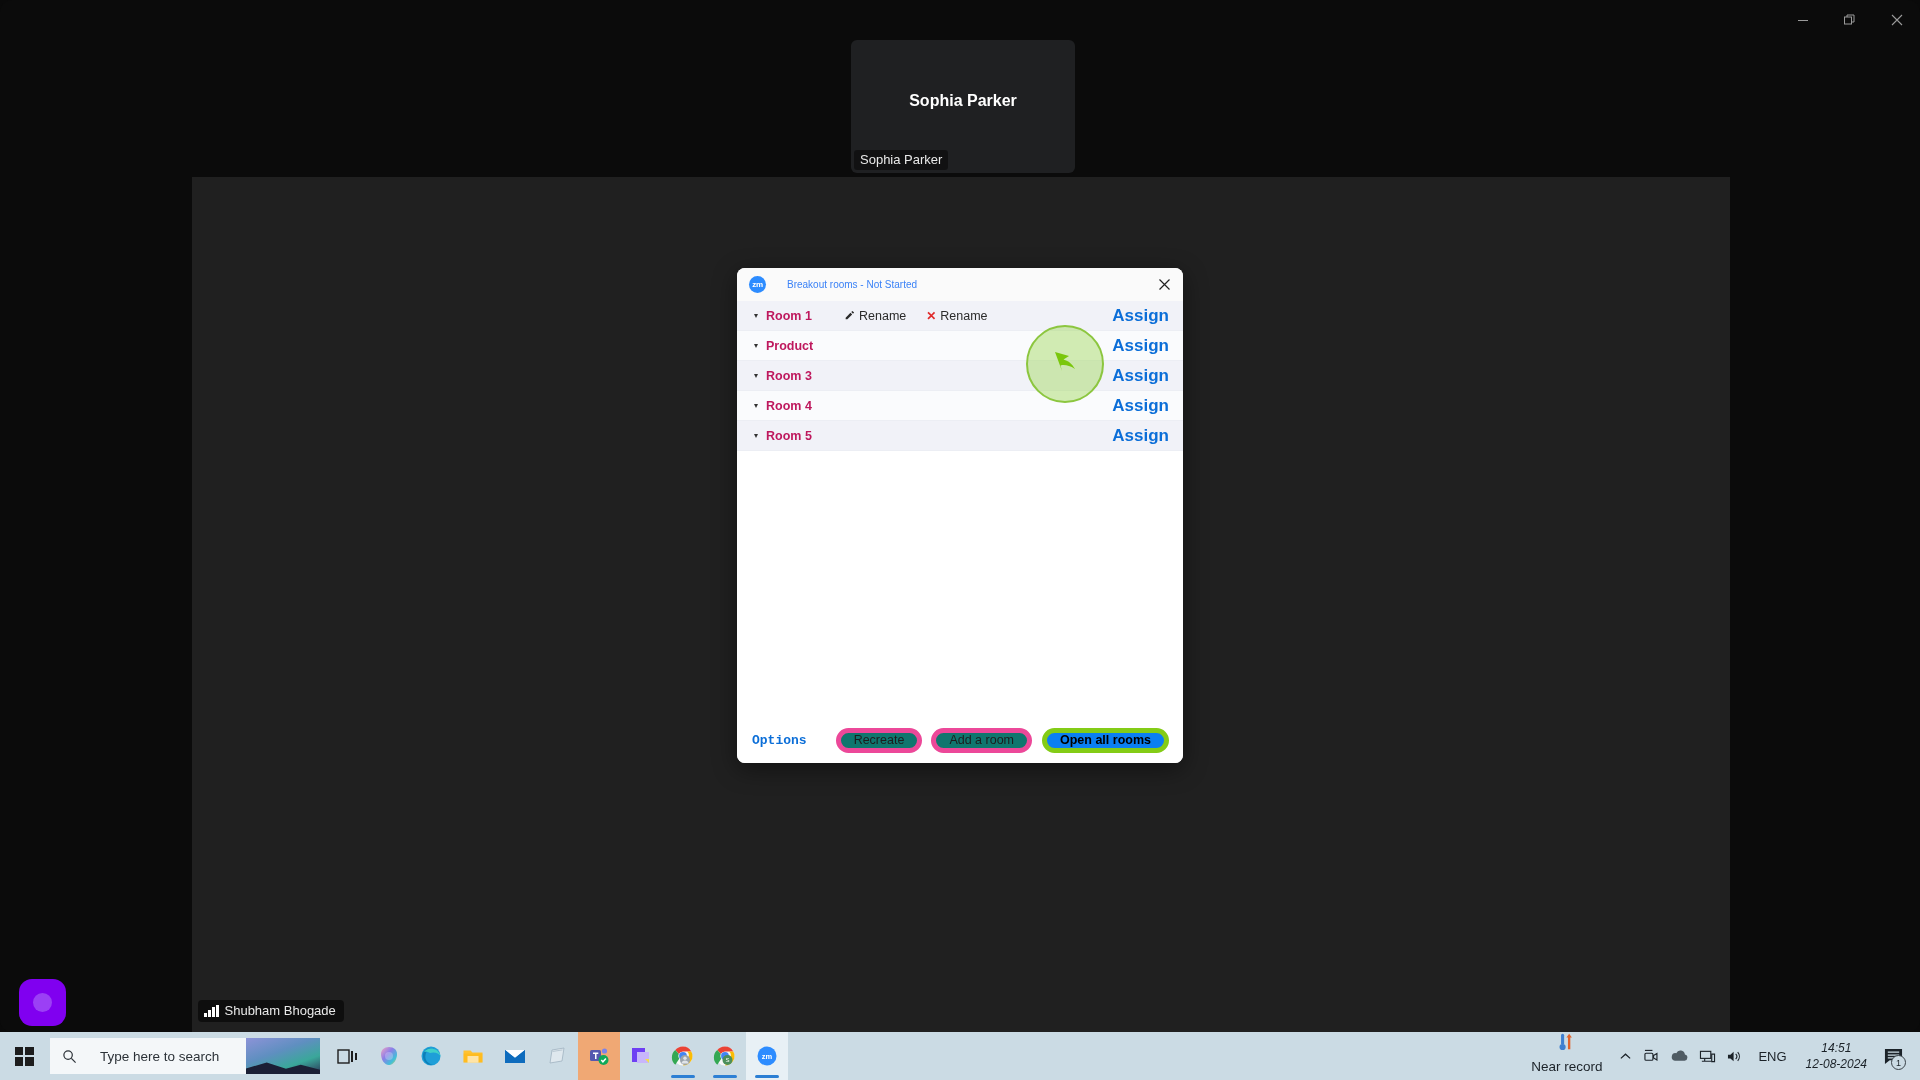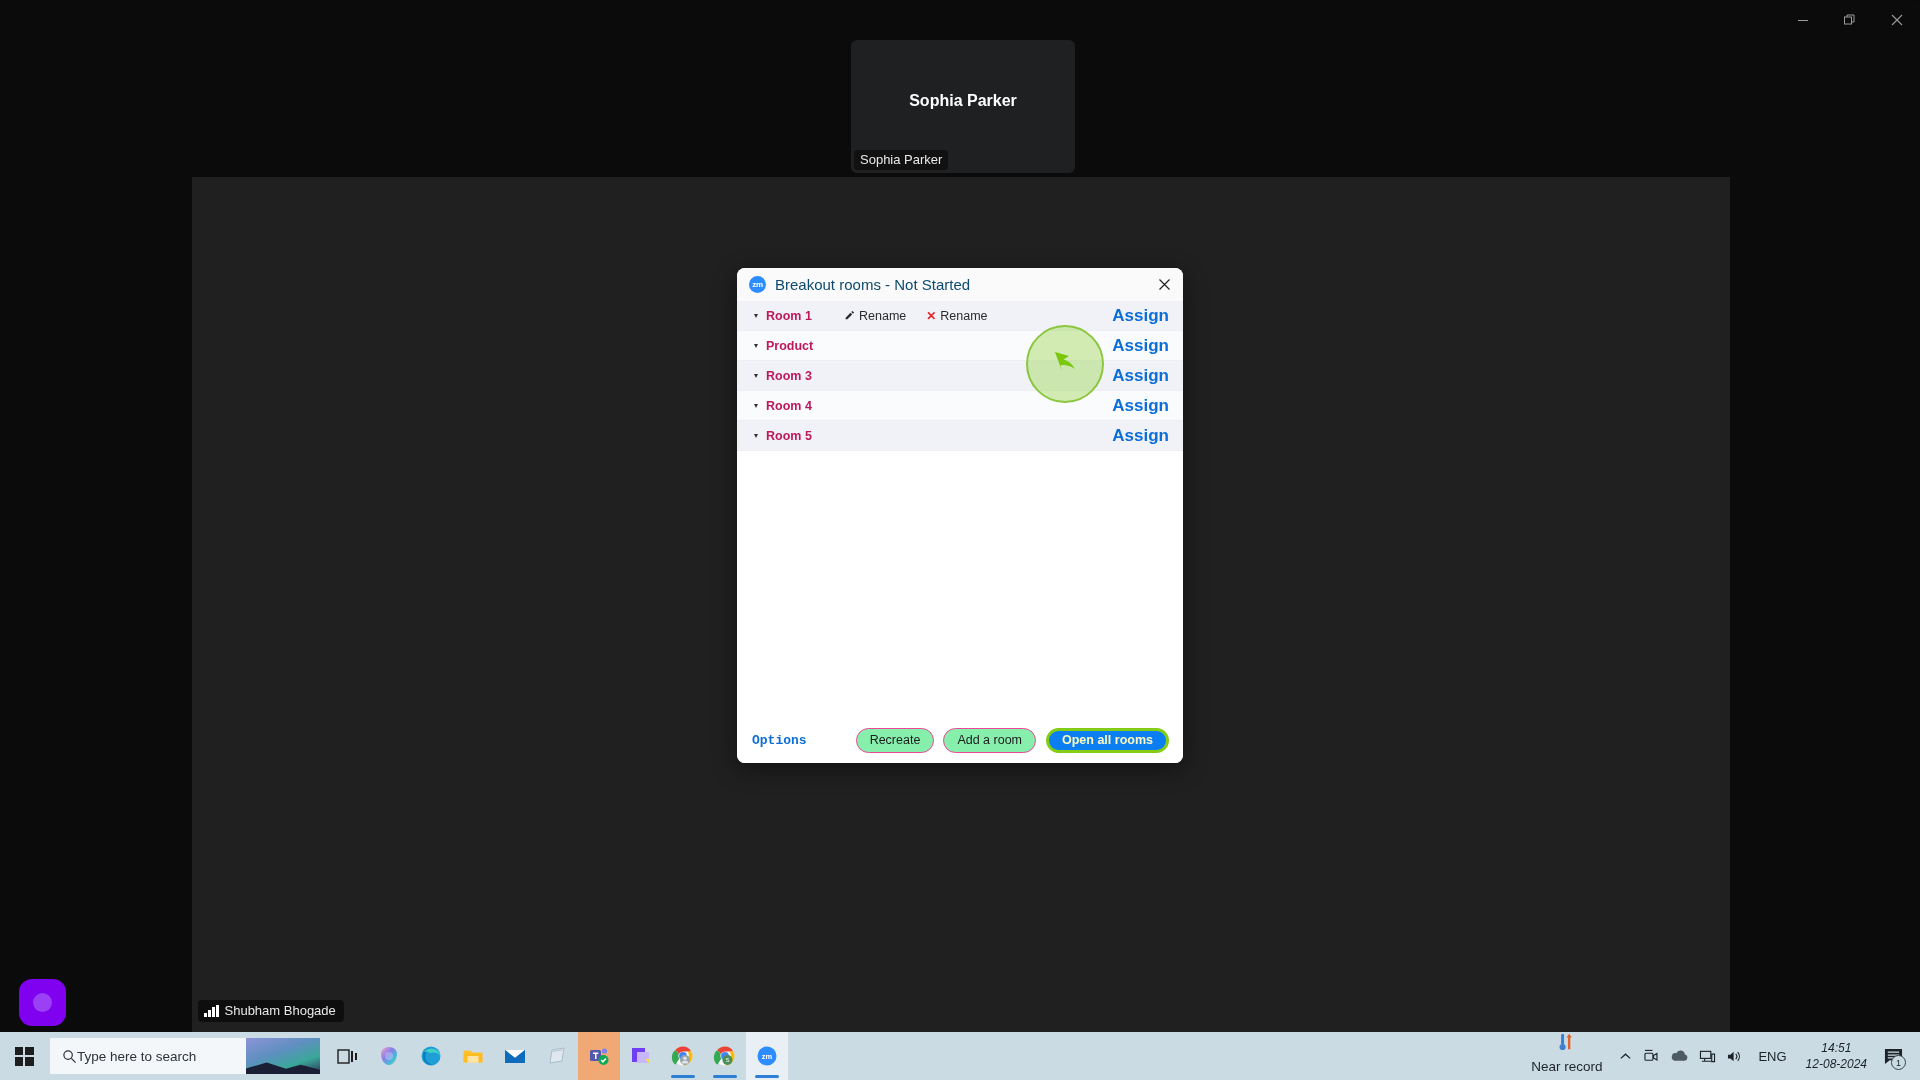--- a/index.html
+++ b/index.html
@@ -110,23 +110,23 @@
   }
   .zoom-logo {
     width: 17px; height: 17px; border-radius: 50%;
     background: #2d8cff;
     color: #fff; font-size: 8px; font-weight: bold;
     display: flex; align-items: center; justify-content: center;
     letter-spacing: -0.3px;
     flex: 0 0 auto;
   }
   .dialog-title .t {
-    margin-left: 9px;
-    font-size: 15px;
-    color: #0c4a6e;
+    margin-left: 21px;
+    font-size: 10px;
+    color: #3b82f6;
   }
   .dialog-close {
     position: absolute; right: 6px; top: 4px;
     width: 26px; height: 24px;
     display: flex; align-items: center; justify-content: center;
     color: #222;
   }
 
   .room-list { flex: 1 1 auto; background: #ffffff; }
   .room-row {
@@ -172,26 +172,26 @@
   .options-link { color: #0b6ed8; font-weight: bold; font-size: 13px; font-family: Liberation Mono, monospace; }
   .btn {
     height: 25px;
     border-radius: 13px;
     font-size: 12.5px;
     display: flex; align-items: center; justify-content: center;
     padding: 0 13px;
     white-space: nowrap;
   }
   .btn.secondary {
-    background: #86efac; color: #1c1c1c;
-    border: 1px solid #ec4899;
+    background: #0f766e; color: #1c1c1c;
+    border: 5px solid #ec4899;
   }
   .btn.primary {
-    background: #0b7ff2; color: #fef9c3; font-weight: bold;
-    border: 3px solid #84cc16;
+    background: #0b7ff2; color: #000000; font-weight: bold;
+    border: 5px solid #84cc16;
     margin-left: 1px;
     text-align: right;
   }
   .spacer { margin-left: auto; }
 
   
   .cursor-highlight {
     position: absolute;
     left: 1026px; top: 325px;
     width: 78px; height: 78px;
@@ -215,21 +215,21 @@
   .win-logo {
     width: 19px; height: 19px;
     display: grid; grid-template-columns: 1fr 1fr; grid-template-rows: 1fr 1fr;
     gap: 2px;
   }
   .win-logo span { background: #1d1d1d; display:block; }
   .search-box {
     width: 270px; height: 36px;
     background: #f4f7f9;
     display: flex; align-items: center;
-    padding-left: 12px; gap: 0;
+    padding-left: 12px; gap: 23px;
     position: relative; overflow: hidden;
     margin-left: 2px;
   }
   .search-box .ph { font-size: 13.5px; color: #2c3238; }
   .search-thumb {
     position: absolute; right: 0; top: 0; width: 74px; height: 36px;
     background: linear-gradient(160deg, #8d93d8 0%, #5f8fc0 40%, #3aa79a 70%, #2b3355 100%);
   }
   .search-thumb::after {
     content:''; position:absolute; left:0; right:0; bottom:0; height:14px;

